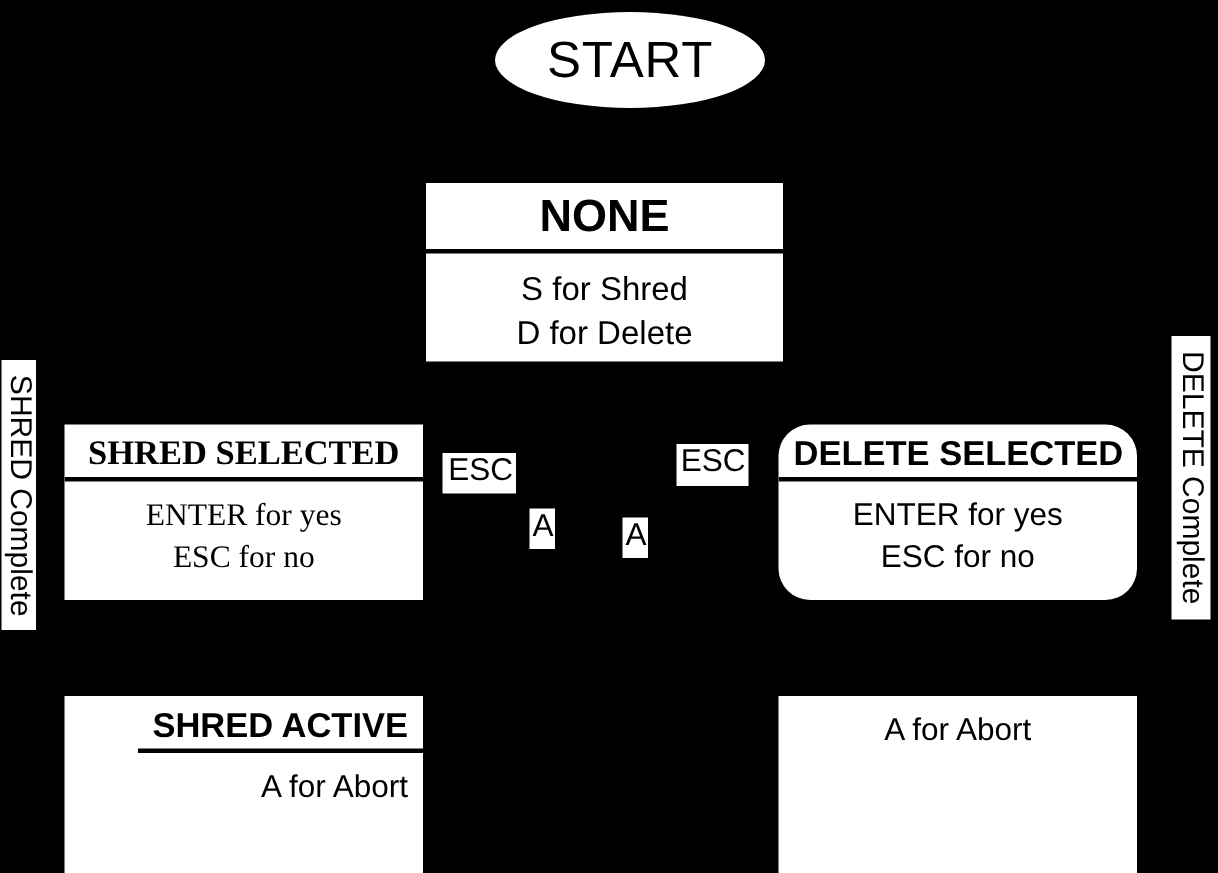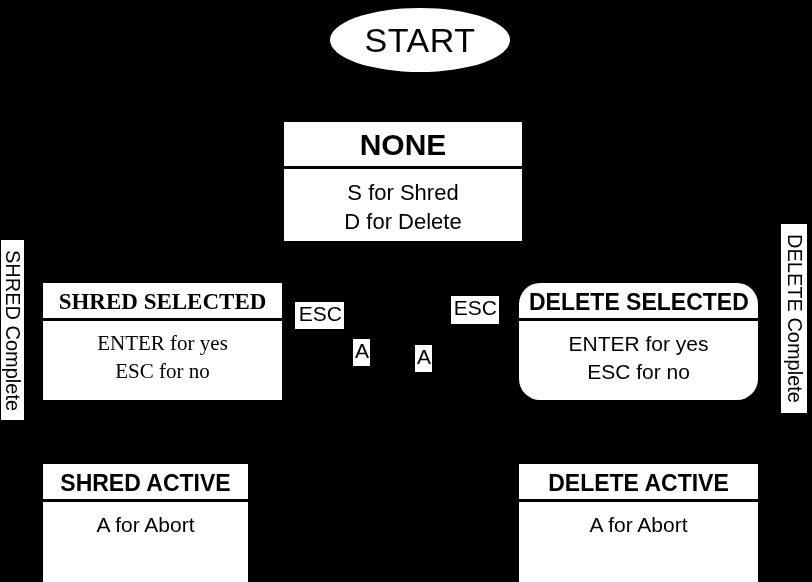--- a/index.html
+++ b/index.html
@@ -136,27 +136,26 @@
     <div class="state-body">ENTER for yes
 ESC for no</div>
   </div>
 
   <div class="state-box" style="left:519px; top:283px; width:239px; height:117px;border-radius:21px;">
     <div class="state-title">DELETE SELECTED</div>
     <div class="state-body">ENTER for yes
 ESC for no</div>
   </div>
 
-  <div class="state-box" style="left:43px; top:464px; width:205px; height:118px;">
+  <div class="state-box" style="left:43px; top:464px; width:239px; height:118px;align-items:flex-end;">
     <div class="state-title">SHRED ACTIVE</div>
     <div class="state-body">A for Abort</div>
   </div>
 
   <div class="state-box" style="left:519px; top:464px; width:239px; height:118px;">
-    <div class="state-title">DELETE ACTIVE</div>
     <div class="state-body">A for Abort</div>
   </div>
 
   <div class="edge-label" style="left:295px; top:302px; width:49px; height:27px;">ESC</div>
 
   <div class="edge-label" style="left:451px; top:296px; width:48px; height:28px;">ESC</div>
 
   <div class="edge-label" style="left:353px; top:339px; width:17px; height:27px;">A</div>
 
   <div class="edge-label" style="left:415px; top:345px; width:17px; height:27px;">A</div>

